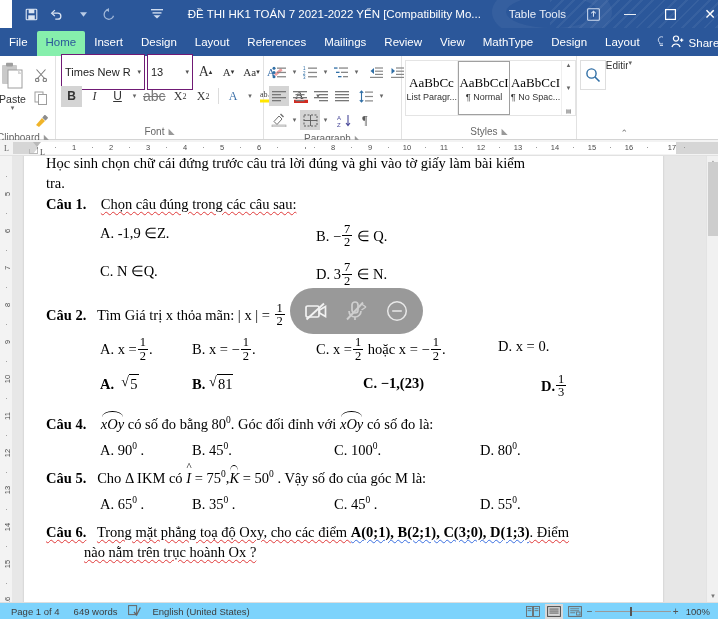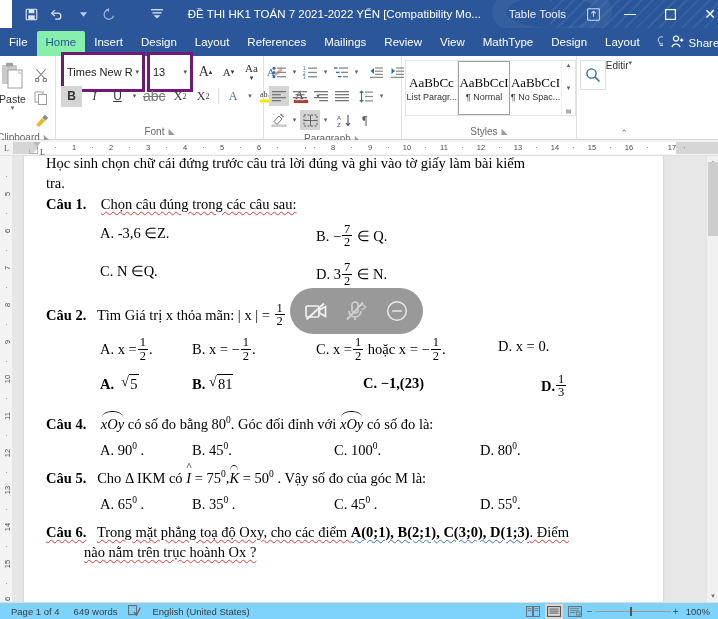--- a/index.html
+++ b/index.html
@@ -110,21 +110,21 @@
   }
   .paste-label { font-size: 10.5px; color: #333; }
   .caret { font-size: 7px; color: #666; margin-top: -1px;}
   .clip-small { display: flex; flex-direction: column; gap: 2px; padding-top: 4px; width: 26px; align-items:center;}
   .icon-btn { width: 22px; height: 21px; display: flex; align-items: center; justify-content: center; }
 
   
   .font-group { width: 208px; }
   .font-row { display: flex; align-items: center; gap: 2px; height: 24px; padding-left: 2px; }
   .combo {
-    border: 3px solid #701a75; background: #fff; height: 28px;
+    border: 1px solid #701a75; background: #fff; height: 28px;
     display: flex; align-items: center; justify-content: space-between;
     font-size: 11px; color: #222; padding: 17px 3px;
   }
   .combo.fontname { width: 84px; }
   .combo.fontsize { width: 46px; }
   .combo .cv { overflow: hidden; white-space: nowrap; }
   .combo .cd { font-size: 7px; color: #555; }
   .fbtn {
     min-width: 21px; height: 21px; display: flex; align-items: center; justify-content: center;
     font-size: 12px; color: #333; padding: 0 2px;
@@ -410,21 +410,21 @@
         <div class="combo fontname">
           <span class="cv">Times New R</span>
           <span class="cd">▾</span>
         </div>
         <div class="combo fontsize">
           <span class="cv">13</span>
           <span class="cd">▾</span>
         </div>
         <div class="fbtn" style="font-family:'Liberation Serif',serif;font-size:14px;">A<span style="font-size:7px;vertical-align:super;">▴</span></div>
         <div class="fbtn" style="font-family:'Liberation Serif',serif;font-size:11px;">A<span style="font-size:7px;vertical-align:super;">▾</span></div>
-        <div class="fbtn" style="font-family:'Liberation Serif',serif;font-size:11px;flex-direction:column;">
+        <div class="fbtn" style="font-family:'Liberation Serif',serif;font-size:11px;">
           <span>Aa</span>
             <span style="font-size:7px;">▾</span>
         </div>
         <div class="fbtn">
           <svg width="16" height="15" viewBox="0 0 16 15">
               <text x="0" y="11" font-family="Liberation Serif, serif" font-size="11" fill="#3a6fa8">A</text>
               <path d="M7 9 L14 3 L15.5 5.5 L9 11 Z" fill="#f2a0a0"></path>
             </svg>
         </div>
       </div>
@@ -725,21 +725,21 @@
 
       <p class="ln">Học sinh chọn chữ cái đứng trước câu trả lời đúng và ghi vào tờ giấy làm bài kiểm</p>
       <p class="ln">tra.</p>
 
       <p class="ln" style="margin-top:3px;">
         <span class="b">Câu 1.</span>
         <span>&nbsp;&nbsp;</span>
         <span class="sqg">Chọn câu đúng trong các câu sau:</span>
       </p>
       <div class="opt-row" style="margin-top:10px;">
-        <span class="opt" style="width:270px; padding-left:54px;">A.  -3,6 ∈Z.</span>
+        <span class="opt" style="width:270px; padding-left:54px;">A.  -1,9 ∈Z.</span>
         <span class="opt">
           <span>B.  −</span><span class="frac">
               <span class="num">7</span>
               <span class="den">2</span>
             </span><span>&nbsp;</span><span>∈ Q.</span>
         </span>
       </div>
       <div class="opt-row" style="margin-top:12px;">
         <span class="opt" style="width:270px; padding-left:54px;">C.  N ∈Q.</span>
         <span class="opt">

